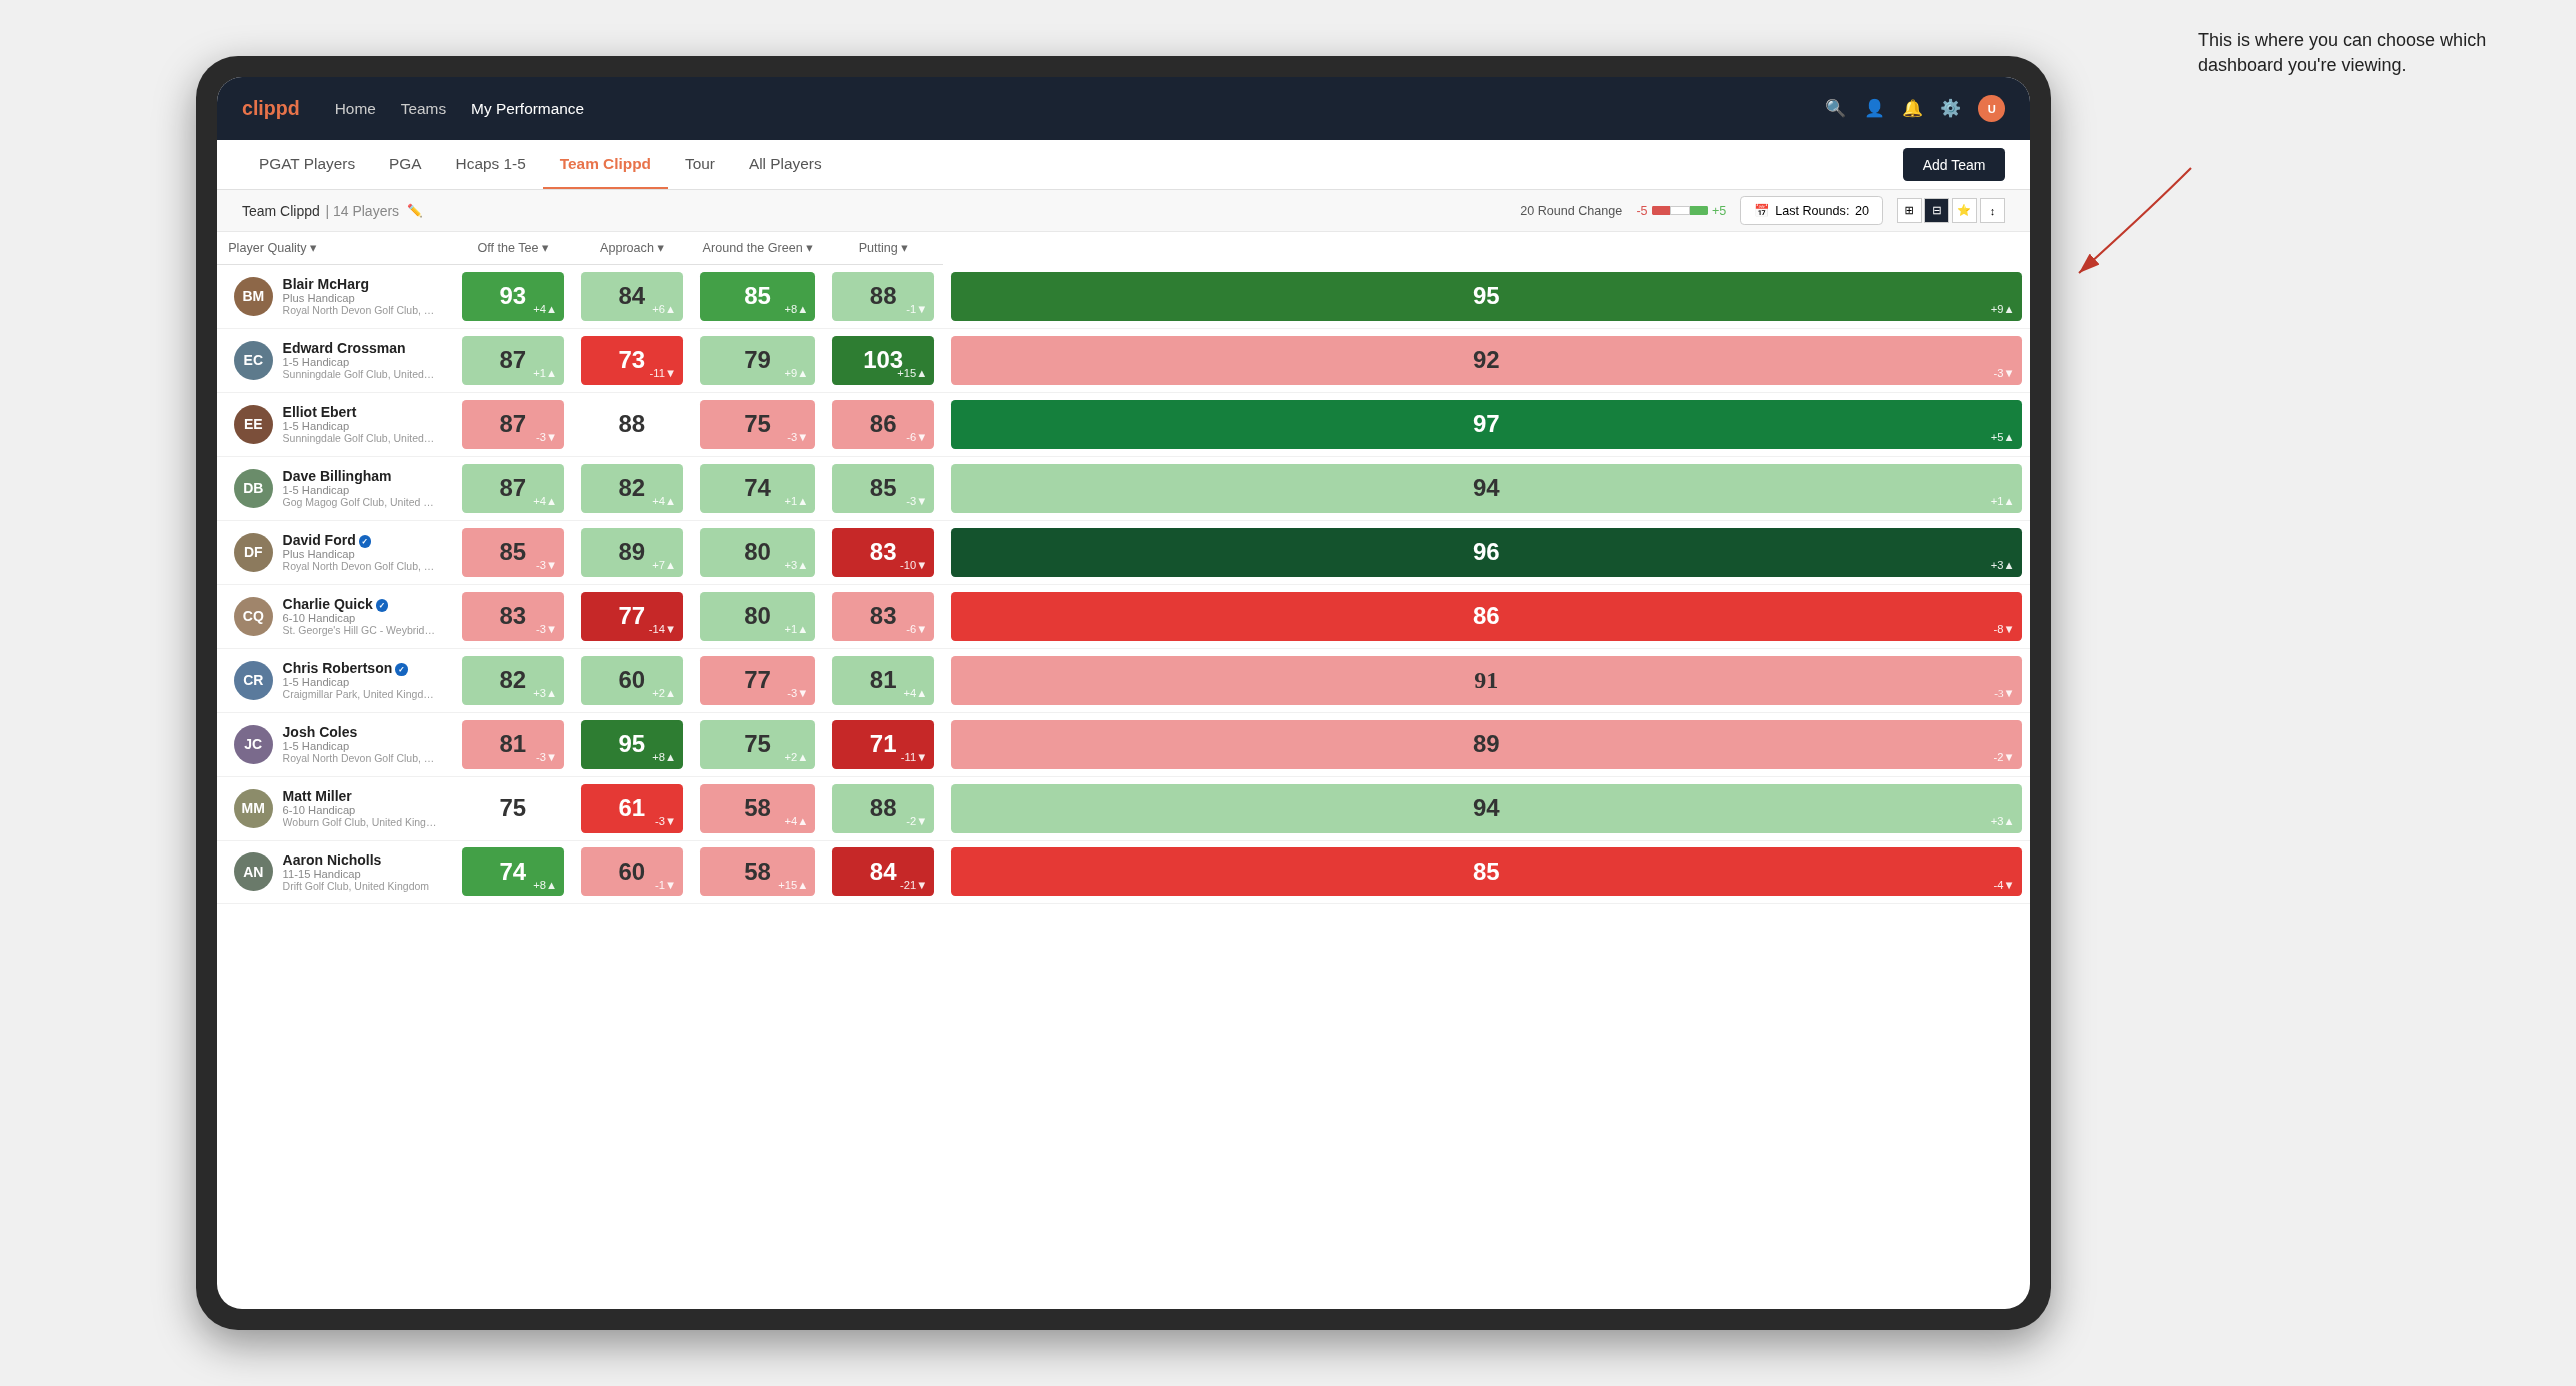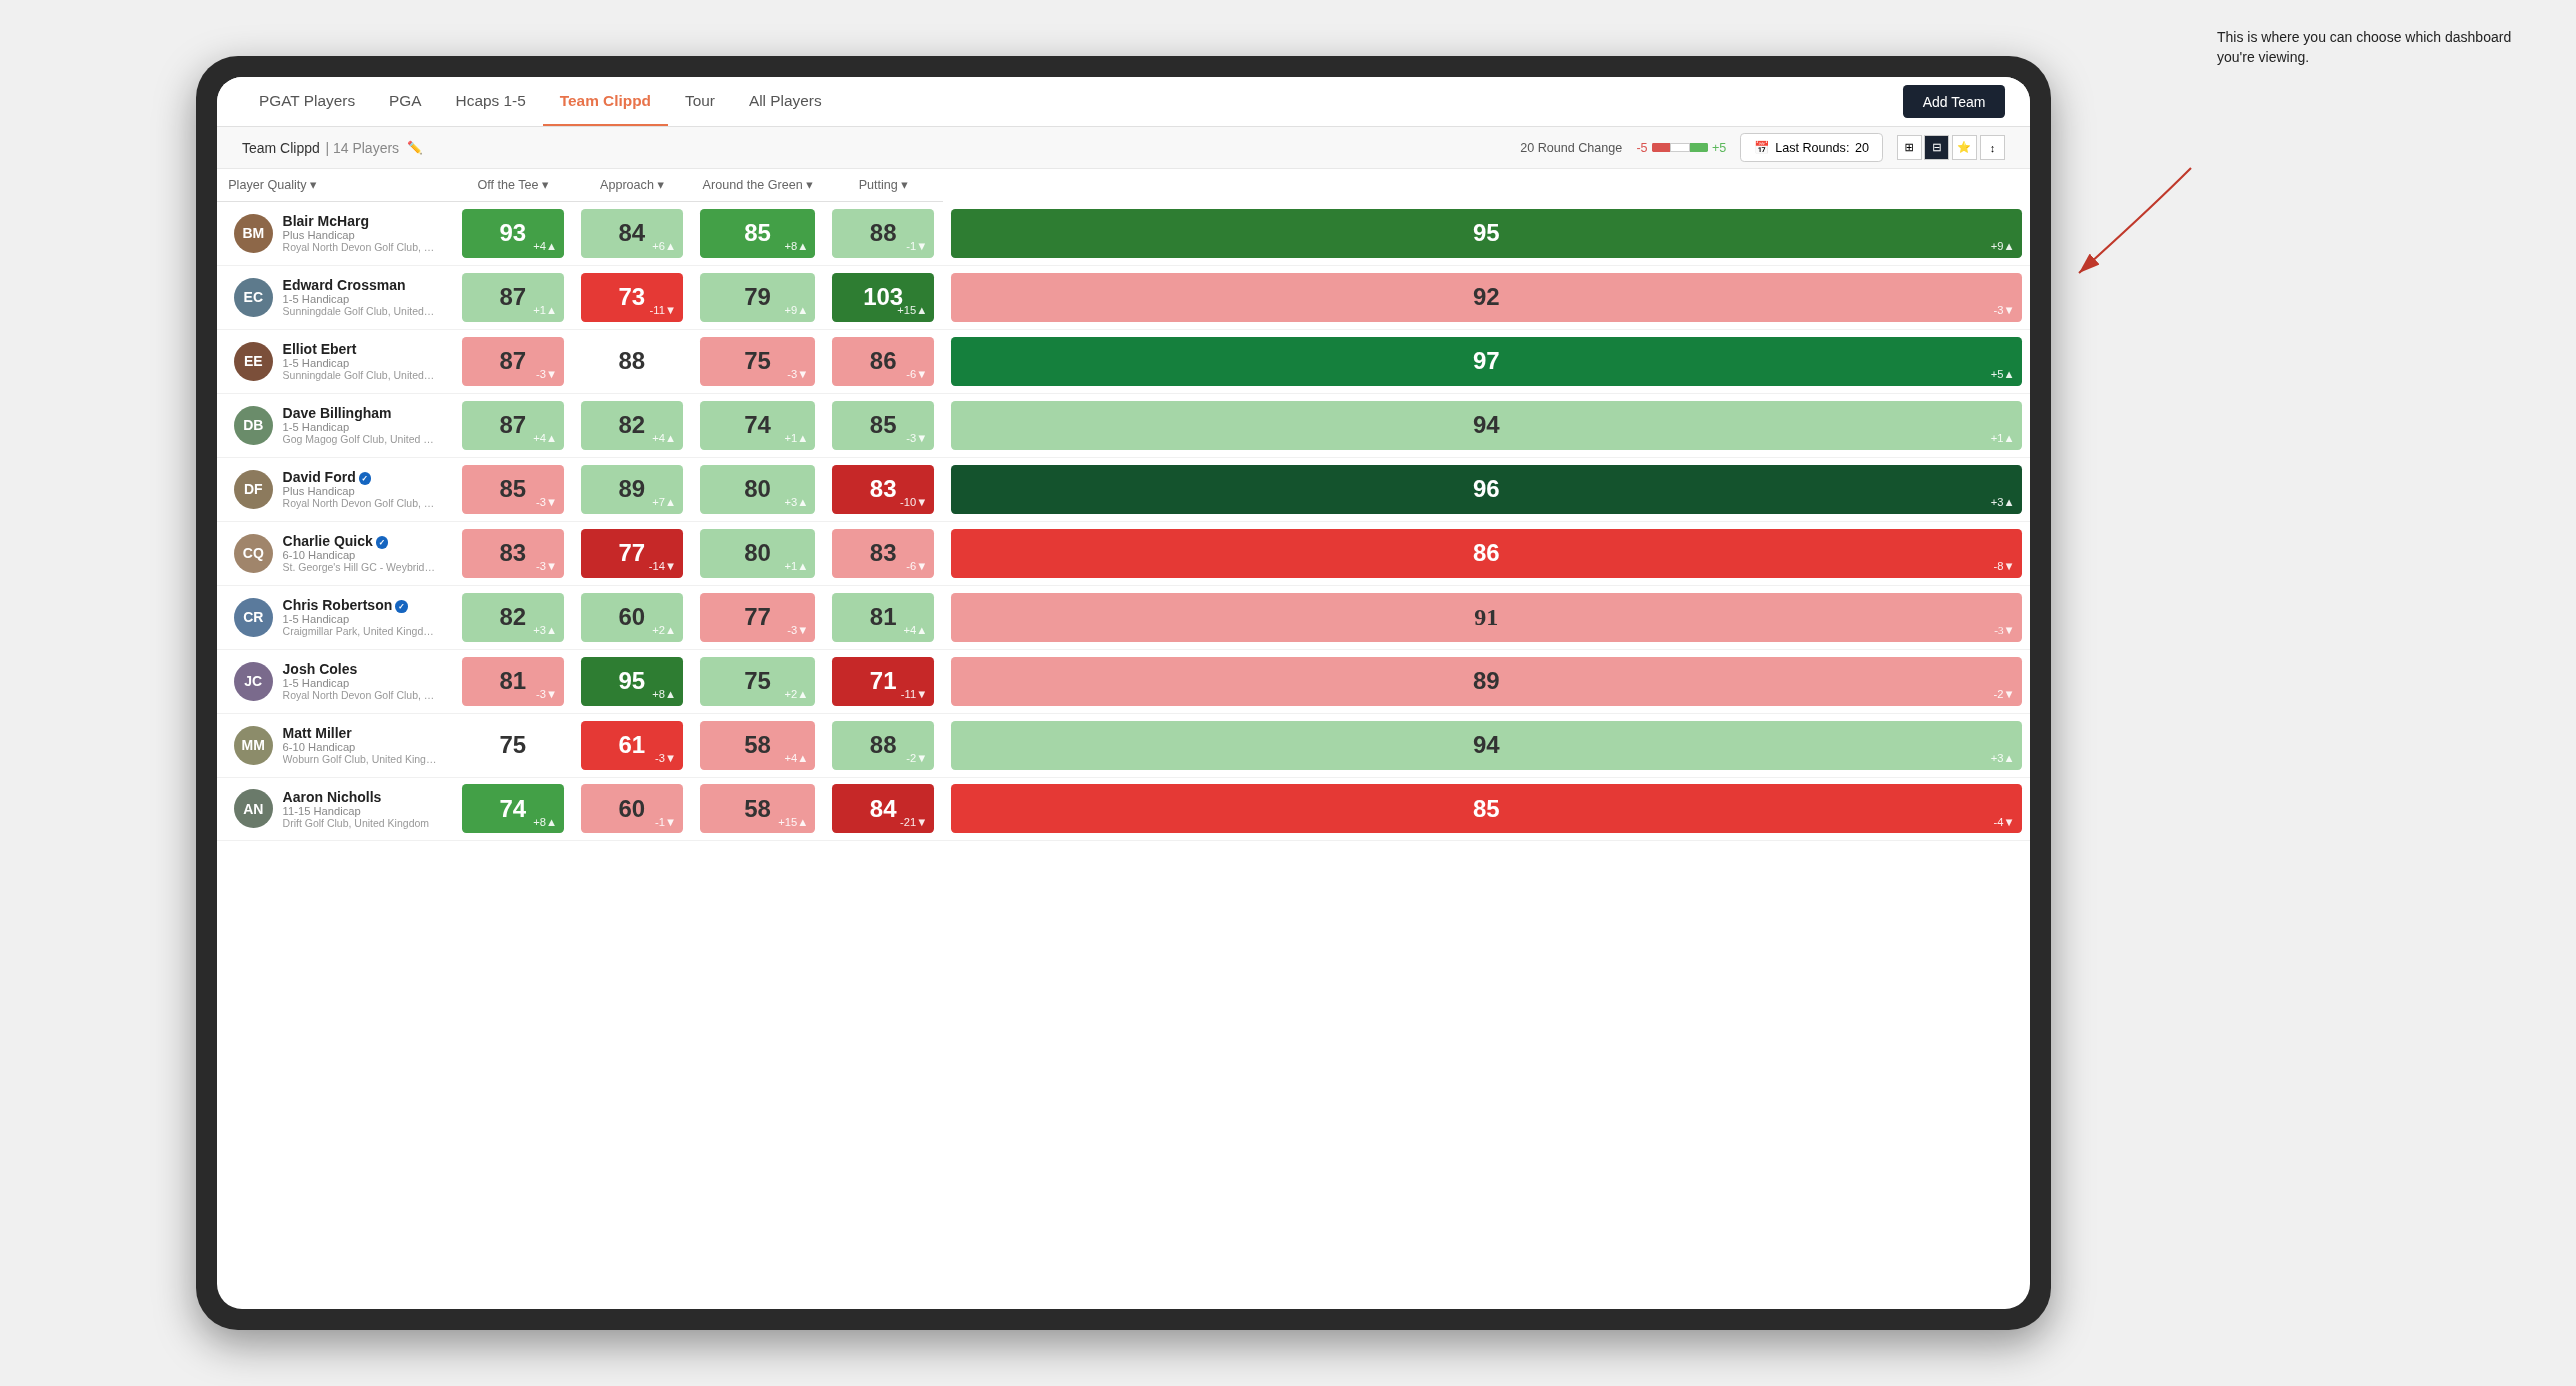--- a/index.html
+++ b/index.html
@@ -16,23 +16,22 @@
     .annotation {
       position: absolute;
       top: 28px;
       right: 42px;
       width: 336px;
       font-size: 19.6px;
       color: #222;
       line-height: 1.4;
     }
     .annotation-intro {
-      font-size: 14px;
+      font-size: 18px;
       margin-bottom: 35px;
-      margin-left: 19px;
     }
     .annotation-list-item {
       font-size: 22.4px;
       font-weight: 500;
       margin-bottom: 21px;
       color: #111;
     }
 
     
     .arrow-svg {
@@ -366,20 +365,35 @@
     <marker id="arrowhead" markerWidth="10" markerHeight="7" refX="10" refY="3.5" orient="auto">
       <polygon points="0 0, 10 3.5, 0 7" fill="#c0392b"></polygon>
     </marker>
   </defs>
   <path d="M 260 20 Q 200 80 100 170" stroke="#c0392b" stroke-width="3" fill="none" marker-end="url(#arrowhead)"></path>
 </svg>
 
 <div class="tablet-frame">
   <div class="tablet-screen">
 
+    <nav class="top-nav">
+      <span class="logo">clippd</span>
+      <div class="nav-links">
+        <span class="nav-link">Home</span>
+        <span class="nav-link">Teams</span>
+        <span class="nav-link active">My Performance</span>
+      </div>
+      <div class="nav-icons">
+        <span class="nav-icon">🔍</span>
+        <span class="nav-icon">👤</span>
+        <span class="nav-icon">🔔</span>
+        <span class="nav-icon">⚙️</span>
+        <div class="avatar-circle">U</div>
+      </div>
+    </nav>
 
     <div class="sub-nav">
       <div id="sub-nav-items" style="display:flex;height:100%;">
           <div class="sub-nav-item">PGAT Players</div>
           <div class="sub-nav-item">PGA</div>
           <div class="sub-nav-item">Hcaps 1-5</div>
           <div class="sub-nav-item active">Team Clippd</div>
           <div class="sub-nav-item">Tour</div>
           <div class="sub-nav-item">All Players</div>
         </div>

